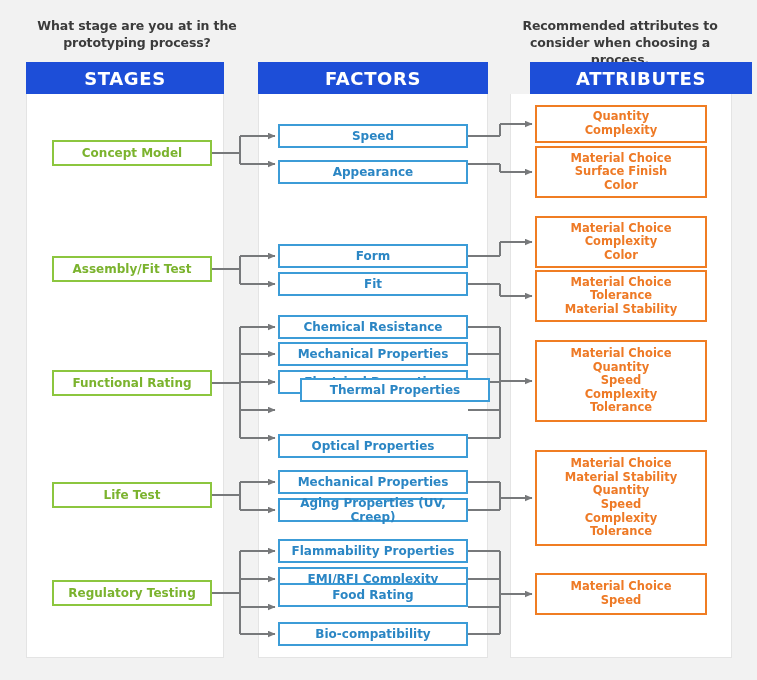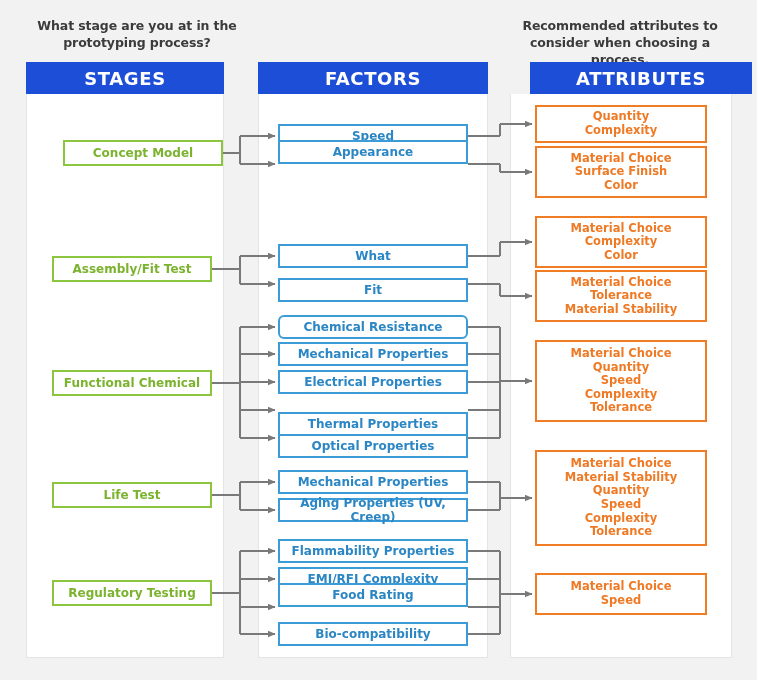--- a/index.html
+++ b/index.html
@@ -159,35 +159,35 @@
         <path d="M468,551 L500,551"></path>
         <path d="M468,579 L500,579"></path>
         <path d="M468,607 L500,607"></path>
         <path d="M468,634 L500,634"></path>
         <path d="M500,551 L500,634"></path>
         <path d="M500,594 L532,594" marker-end="url(#arw)"></path>
       </g>
   </svg>
 
   <div id="stage-nodes">
-      <div class="node stage" style="top: 140px; margin-left: 11px;">Concept Model</div>
+      <div class="node stage" style="top: 140px;">Concept Model</div>
       <div class="node stage" style="top: 256px;">Assembly/Fit Test</div>
-      <div class="node stage" style="top: 370px;">Functional Chemical</div>
+      <div class="node stage" style="top: 370px;">Functional Rating</div>
       <div class="node stage" style="top: 482px;">Life Test</div>
       <div class="node stage" style="top: 580px;">Regulatory Testing</div>
     </div>
   <div id="factor-nodes">
       <div class="node factor" style="top: 124px;">Speed</div>
-      <div class="node factor" style="top: 140px; text-align: center;">Appearance</div>
-      <div class="node factor" style="top: 244px;">What</div>
-      <div class="node factor" style="top: 272px; margin-top: 6px;">Fit</div>
-      <div class="node factor" style="top: 315px; border-radius: 6px;">Chemical Resistance</div>
+      <div class="node factor" style="top: 160px; text-align: center;">Appearance</div>
+      <div class="node factor" style="top: 244px;">Form</div>
+      <div class="node factor" style="top: 272px;">Fit</div>
+      <div class="node factor" style="top: 315px;">Chemical Resistance</div>
       <div class="node factor" style="top: 342px;">Mechanical Properties</div>
       <div class="node factor" style="top: 370px;">Electrical Properties</div>
-      <div class="node factor" style="top: 412px;">Thermal Properties</div>
+      <div class="node factor" style="top: 378px; margin-left: 22px;">Thermal Properties</div>
       <div class="node factor" style="top: 426px; margin-top: 8px;">Optical Properties</div>
       <div class="node factor" style="top: 470px;">Mechanical Properties</div>
       <div class="node factor" style="top: 498px;">Aging Properties (UV, Creep)</div>
       <div class="node factor" style="top: 539px;">Flammability Properties</div>
       <div class="node factor" style="top: 567px;">EMI/RFI Complexity</div>
       <div class="node factor" style="top: 583px;">Food Rating</div>
       <div class="node factor" style="top: 622px;">Bio-compatibility</div>
     </div>
   <div id="attribute-nodes">
       <div class="node attribute" style="top: 105px; height: 38px;">Quantity

